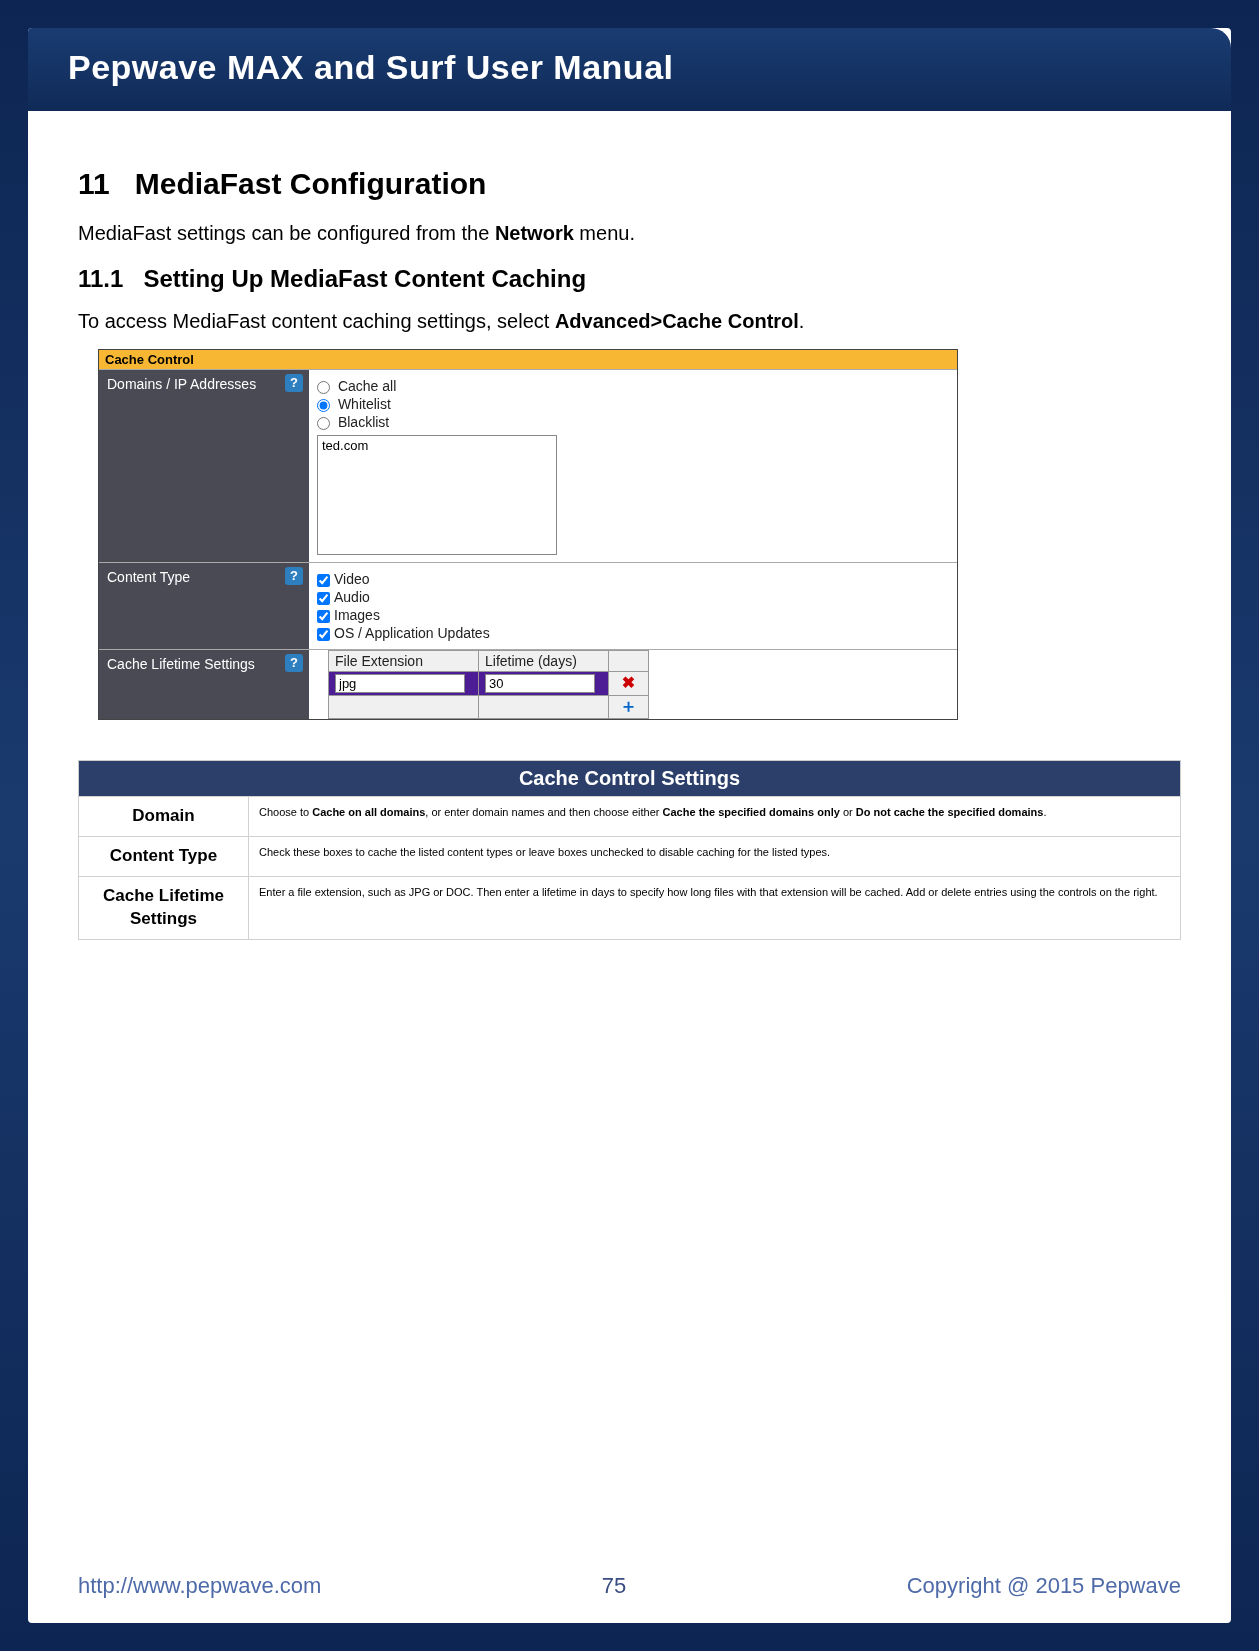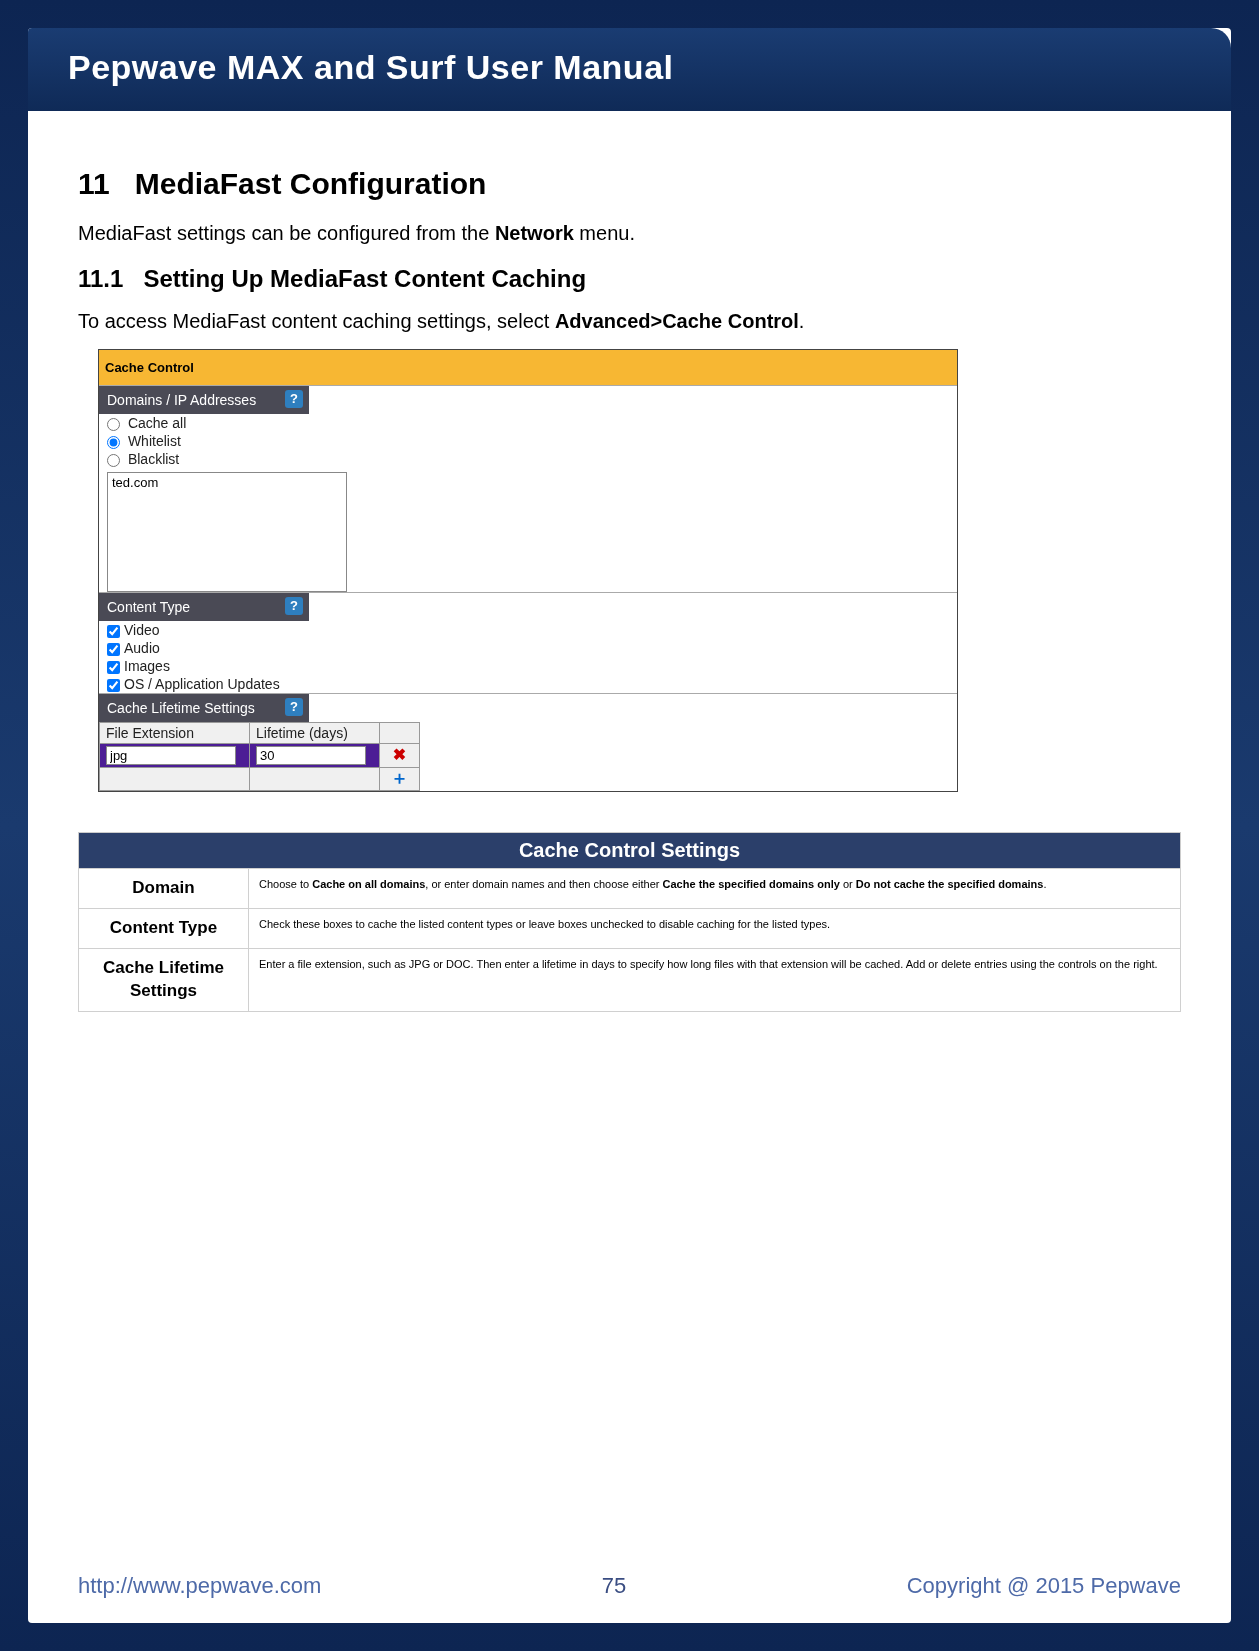--- a/index.html
+++ b/index.html
@@ -62,24 +62,24 @@
     width: 860px;
     border: 1px solid #444;
     font-family: Tahoma, Arial, sans-serif;
     font-size: 14px;
     background: #fff;
   }
   .ss-title {
     background: #f7b733;
     color: #000;
     font-weight: bold;
-    padding: 10px 6px;
+    padding: 2px 6px;
     font-size: 13px;
   }
-  .ss-row { display: flex; border-top: 1px solid #aaa; flex-direction: column; }
+  .ss-row { display: flex; border-top: 1px solid #aaa; }
   .ss-row:first-of-type { border-top: 0; }
   .ss-label {
     width: 210px;
     background: #4a4a55;
     color: #fff;
     padding: 6px 8px;
     position: relative;
   }
   .ss-label .help {
     position: absolute;
@@ -90,21 +90,21 @@
     font-weight: bold;
     font-size: 13px;
     border-radius: 3px;
     text-align: center;
     line-height: 18px;
     cursor: pointer;
   }
   .ss-field {
     flex: 1;
     background: #fff;
-    padding: 0 8px;
+    padding: 7px 8px;
     color: #222;
   }
   .ss-radio, .ss-check { margin-right: 4px; vertical-align: middle; }
   .ss-field label { display: block; padding: 1px 0; }
   .ss-textarea {
     display: block;
     width: 240px; height: 120px;
     border: 1px solid #888;
     margin-top: 4px;
     padding: 2px 4px;
@@ -252,21 +252,21 @@
             <label><input type="checkbox" class="ss-check" checked="" style=""><span>Images</span></label>
             <label><input type="checkbox" class="ss-check" checked="" style=""><span>OS / Application Updates</span></label>
           </div>
         </div>
 
         <div class="ss-row">
           <div class="ss-label">
             <span>Cache Lifetime Settings</span>
             <span class="help">?</span>
           </div>
-          <div class="ss-field" style="padding:0;">
+          <div class="ss-field" style="padding:0;margin-left:19px;">
             <table class="ss-lifetime">
               <tbody>
                   <tr>
                 <th style="width:150px">File Extension</th>
                 <th style="width:130px">Lifetime (days)</th>
                 <th style="width:40px"></th>
               </tr>
               <tr>
                 <td class="input-cell"><input type="text" style="width: 130px;" value="jpg"></td>
                 <td class="input-cell"><input type="text" style="width: 110px;" value="30"></td>

